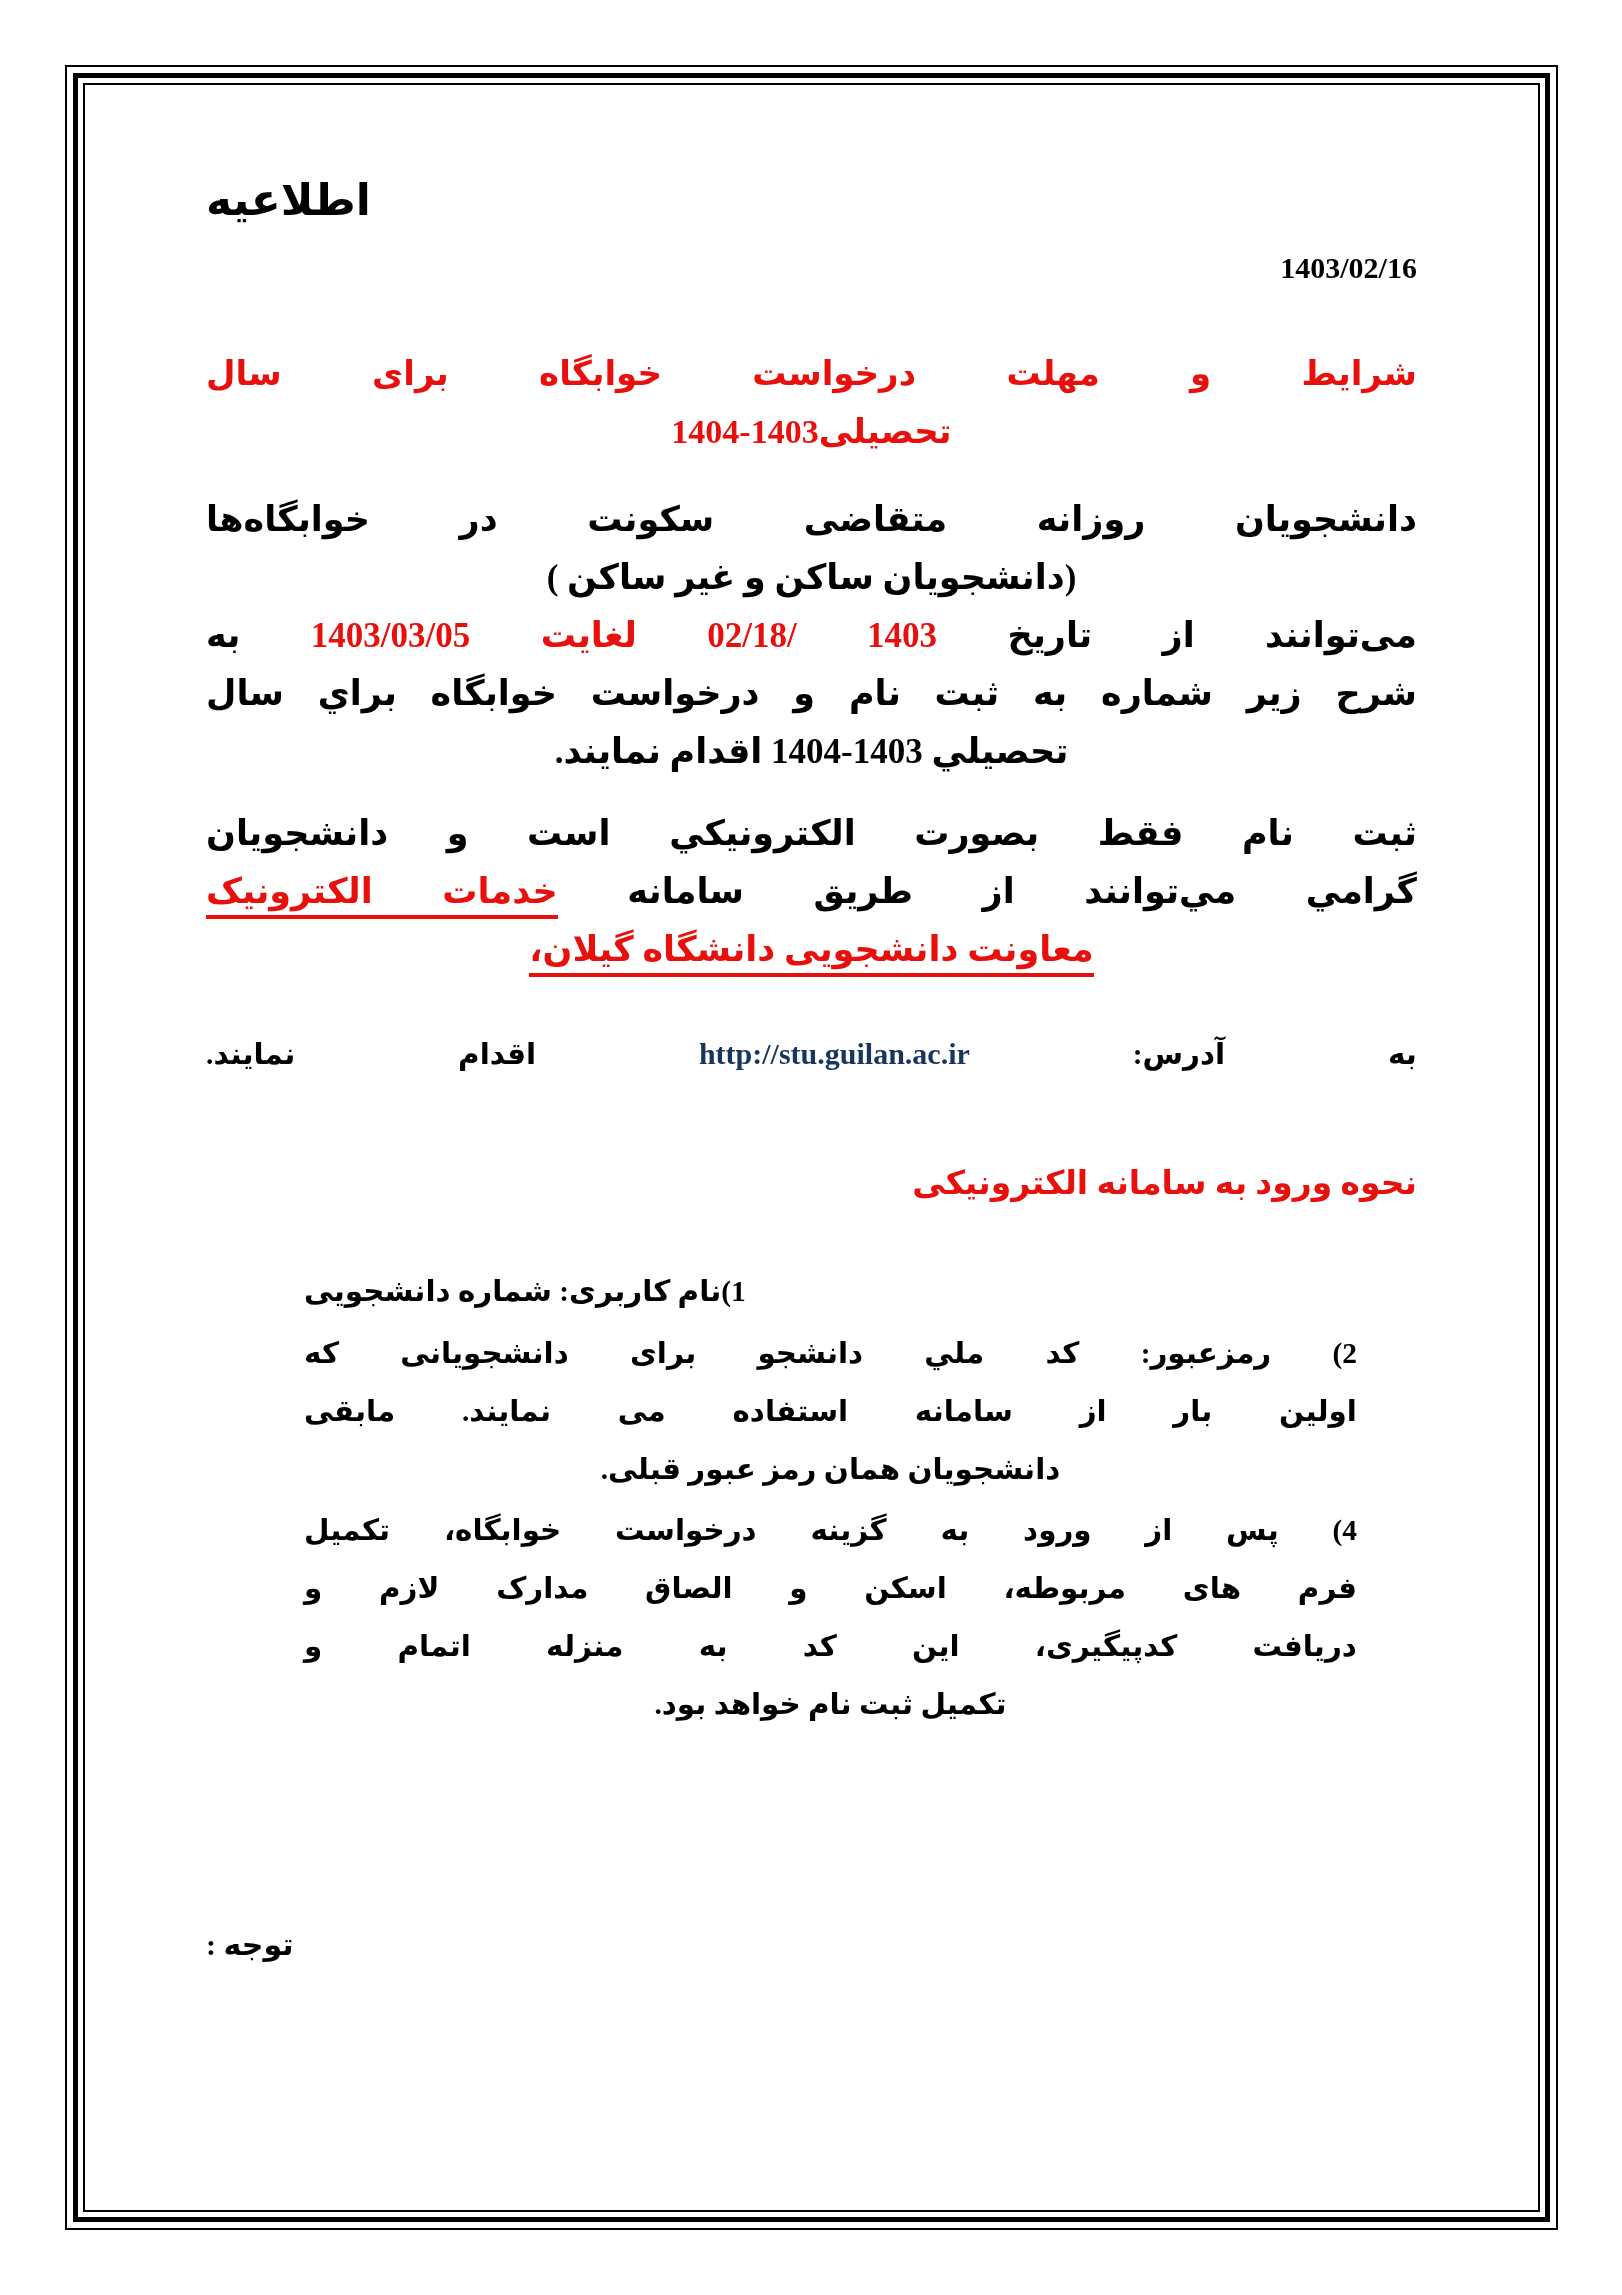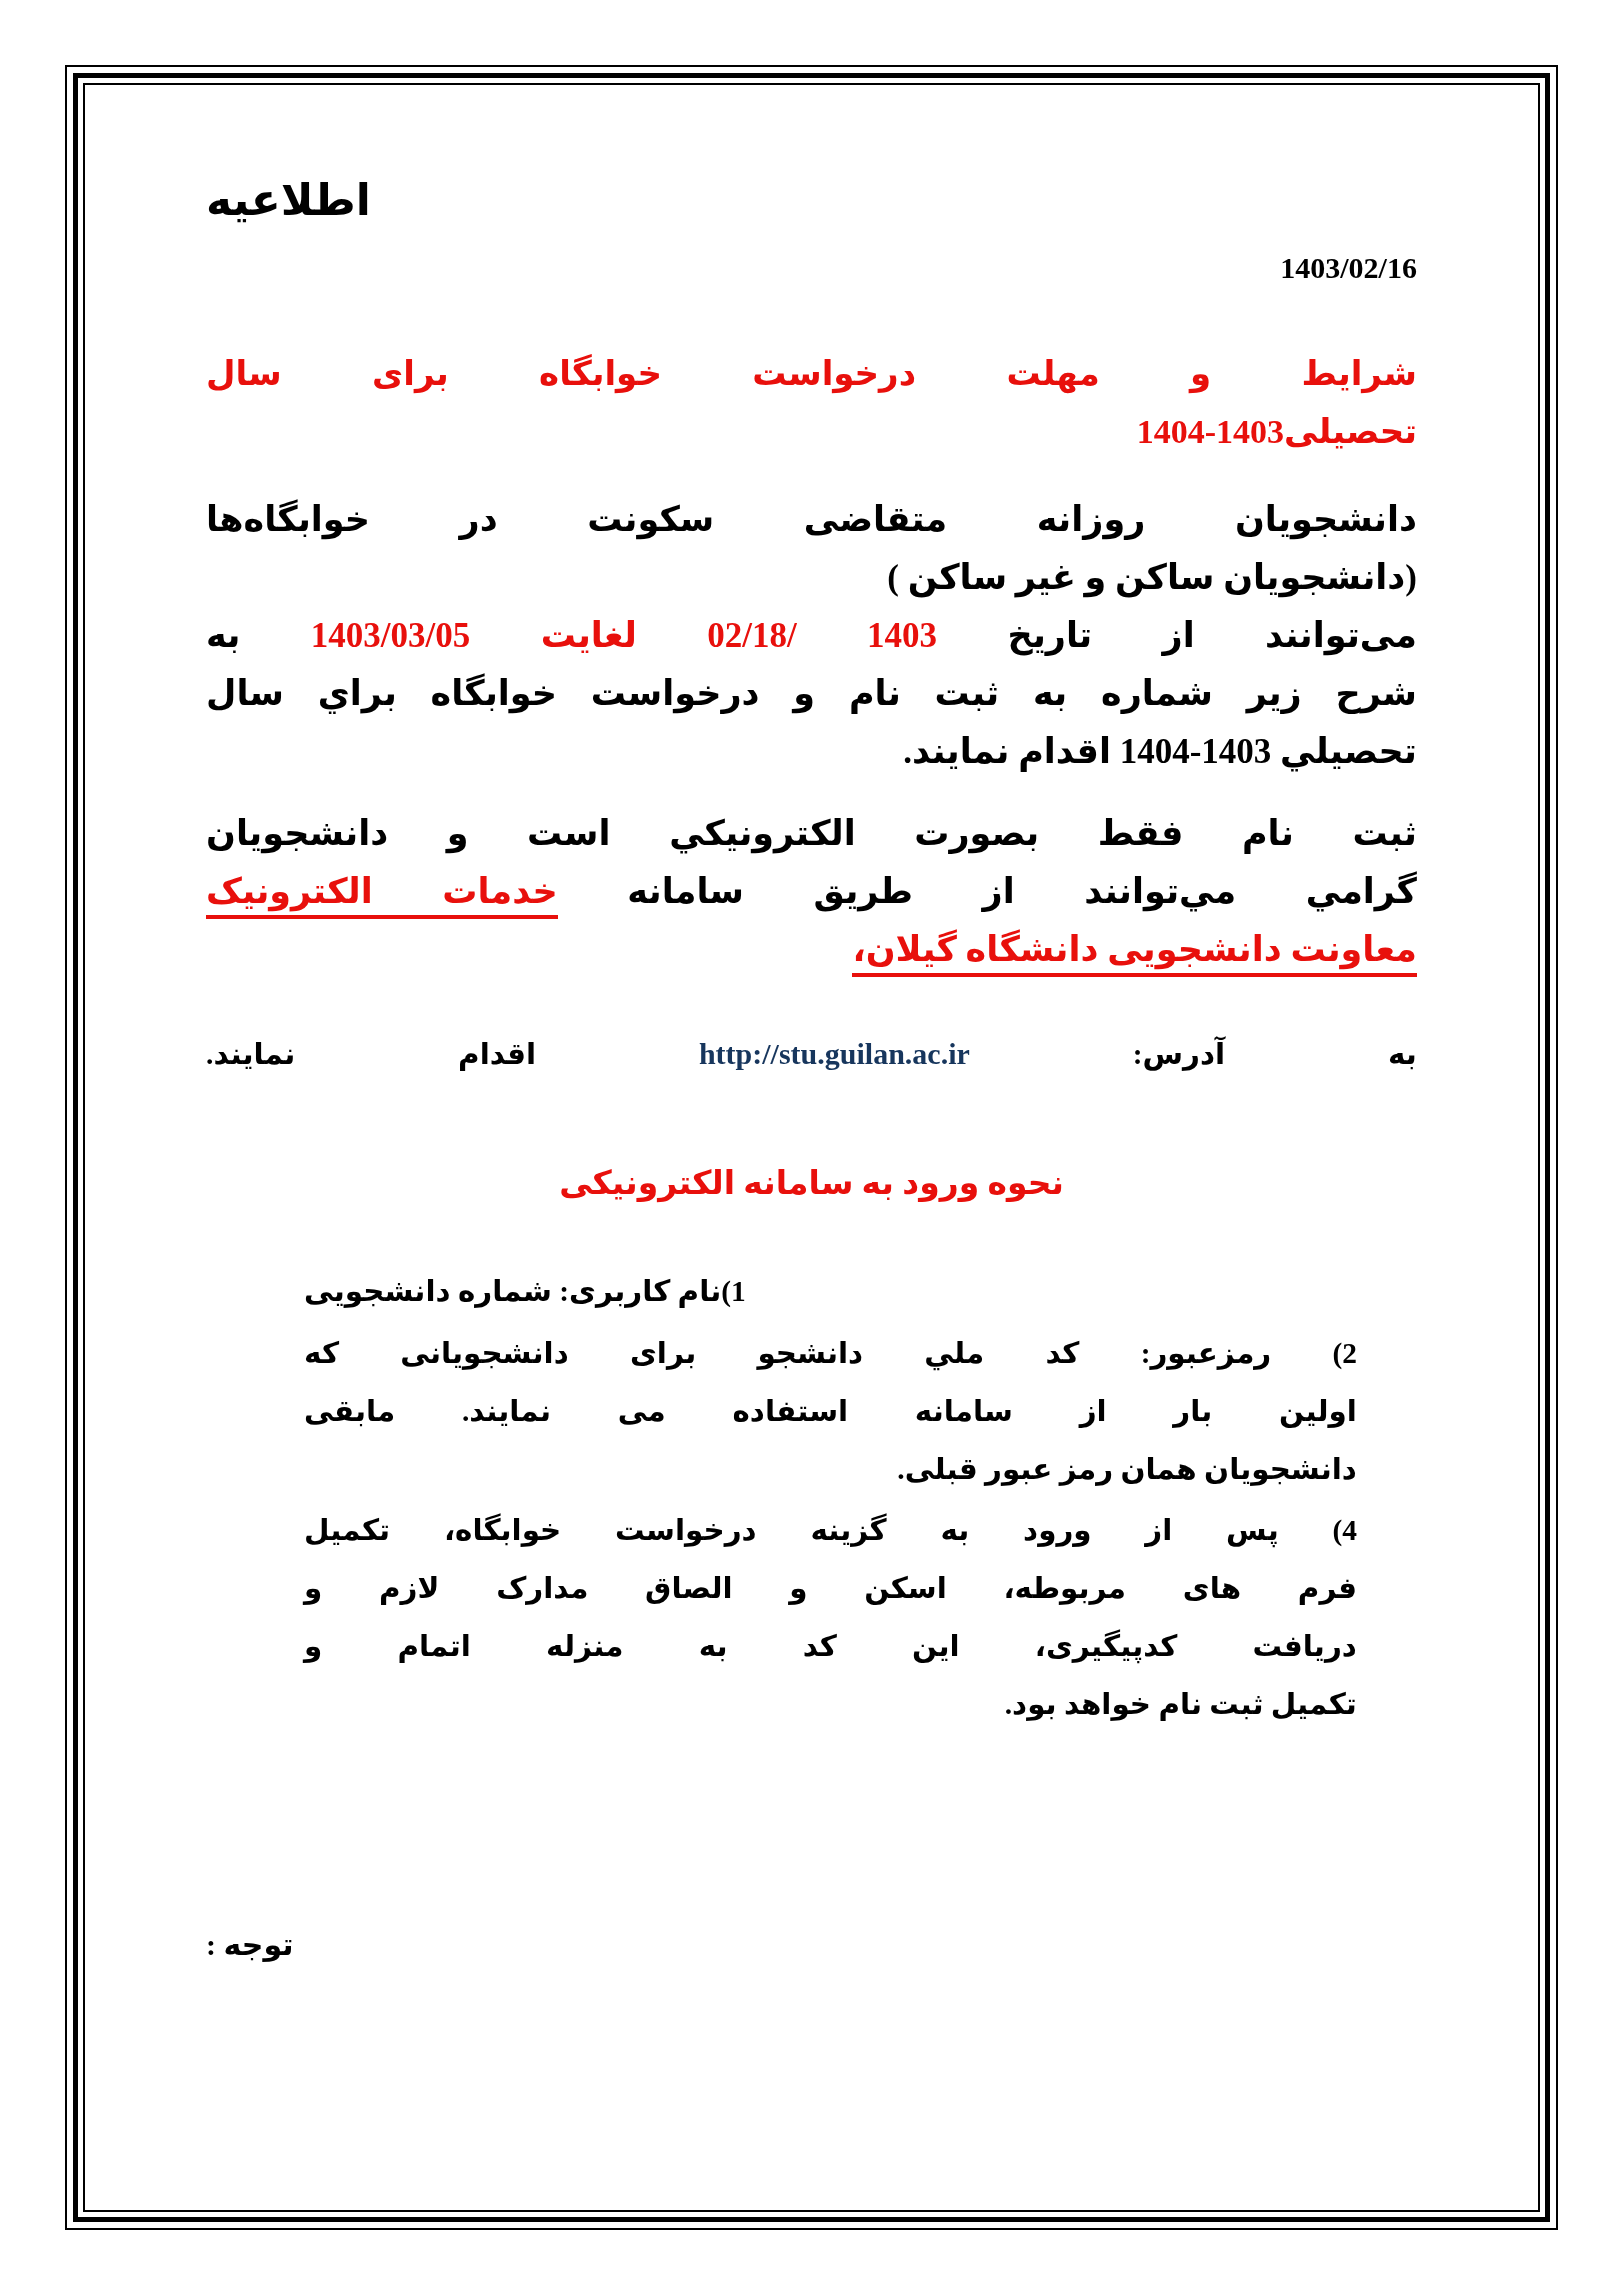--- a/index.html
+++ b/index.html
@@ -11,28 +11,28 @@
   
   .frame-outer{position:absolute;inset:65px;border:2px solid #000;}
   .frame-mid{position:absolute;inset:5.9px;border:5.9px solid #000;}
   .frame-inner{position:absolute;inset:5.2px;border:2px solid #000;}
   .content{position:absolute;inset:0;padding:79px 121px 0 121px;direction:rtl;text-align:right;}
 
   .doc-title{text-align:left;font-size:44px;line-height:1.1;margin:13px 0 0 0;}
   .date-line{direction:ltr;text-align:right;font-size:30px;margin-top:26px;}
 
   .h1{color:var(--red);font-size:34px;line-height:1.7;margin-top:60px;}
-  .h2{color:var(--red);font-size:33px;text-align:center;margin-top:77px;}
+  .h2{color:var(--red);font-size:33px;margin-top:77px;}
 
   .para{font-size:35px;line-height:58px;}
   .p1{margin-top:30px;}
   .p2{margin-top:23.6px;}
   .url-line{margin-top:43px;font-size:29.4px;line-height:63px;}
   .jline{text-align:justify;text-align-last:justify;}
-  .cline{}
+  .cline{text-align:center;}
   .rline{text-align:left;}
 
   .seg-red{color:var(--red);}
   .seg-underline{border-bottom:4.6px solid var(--red);padding-bottom:3.9px;}
   .seg-url{color:var(--blue);font-size:30px;}
 
   .list{margin-top:60px;padding:0 60px 0 98px;font-size:29.4px;line-height:58px;}
   .list-item{margin-top:3.9px;}
 
   .note-line{font-size:30px;margin-top:194px;}

